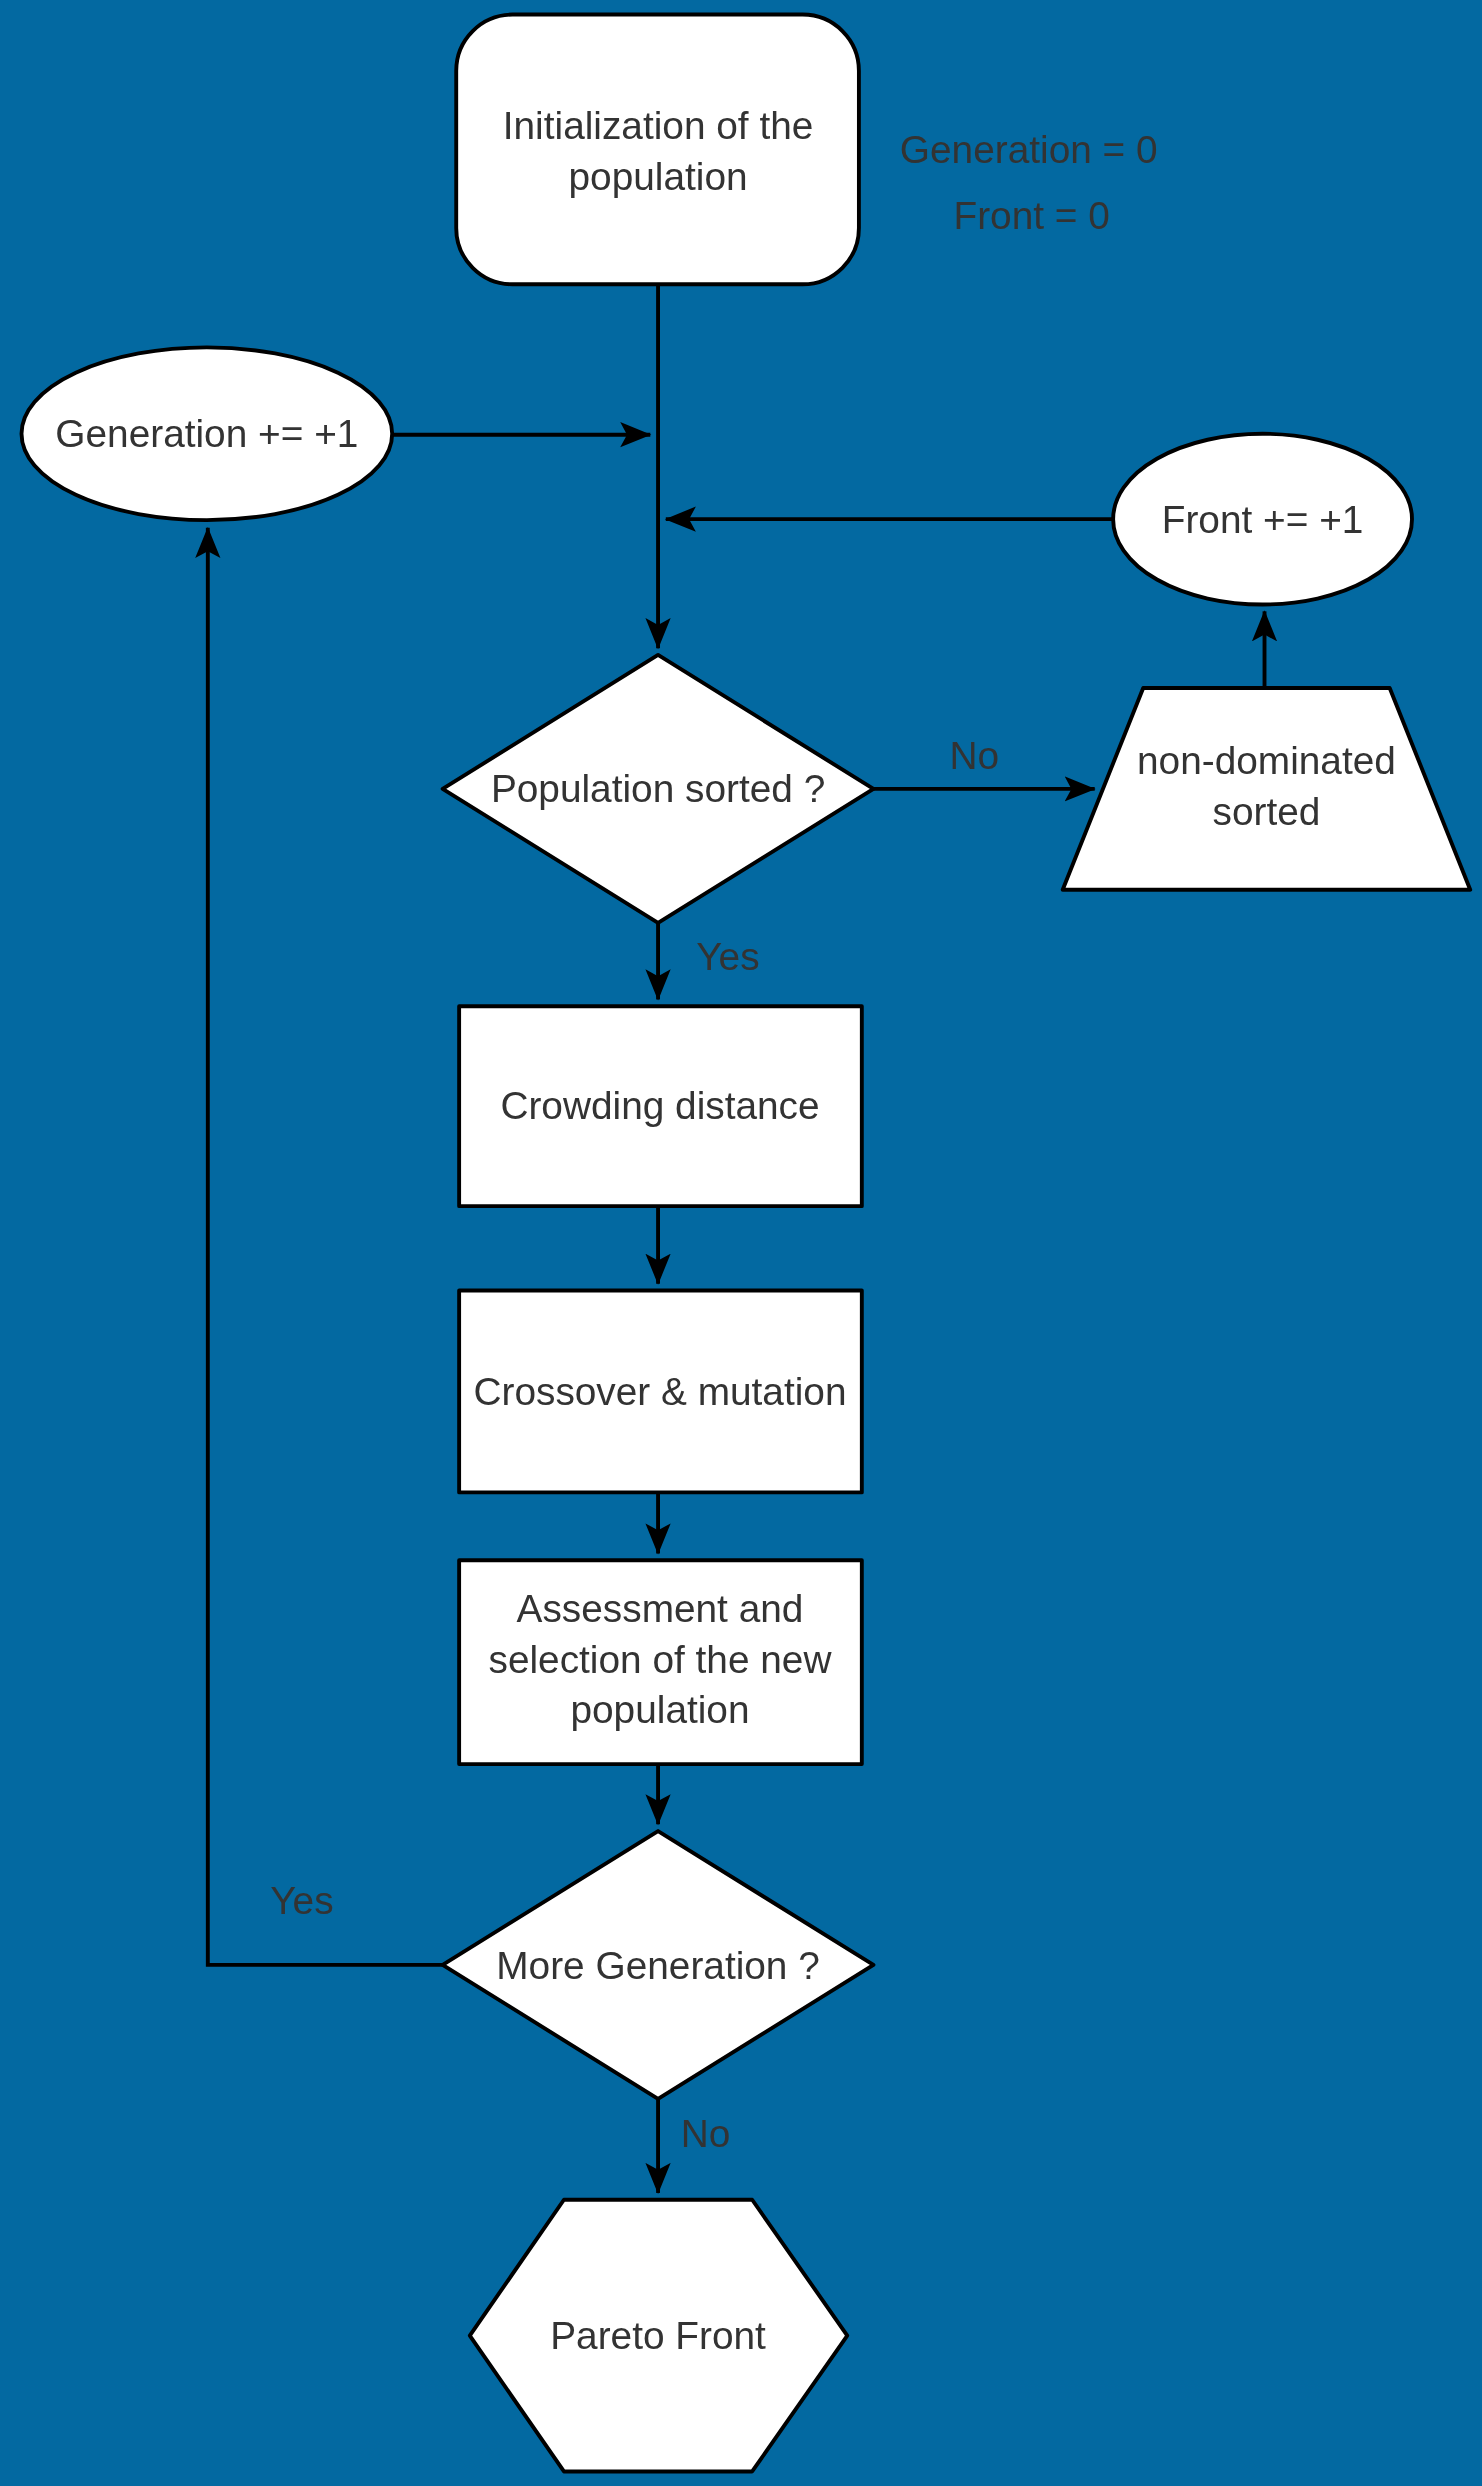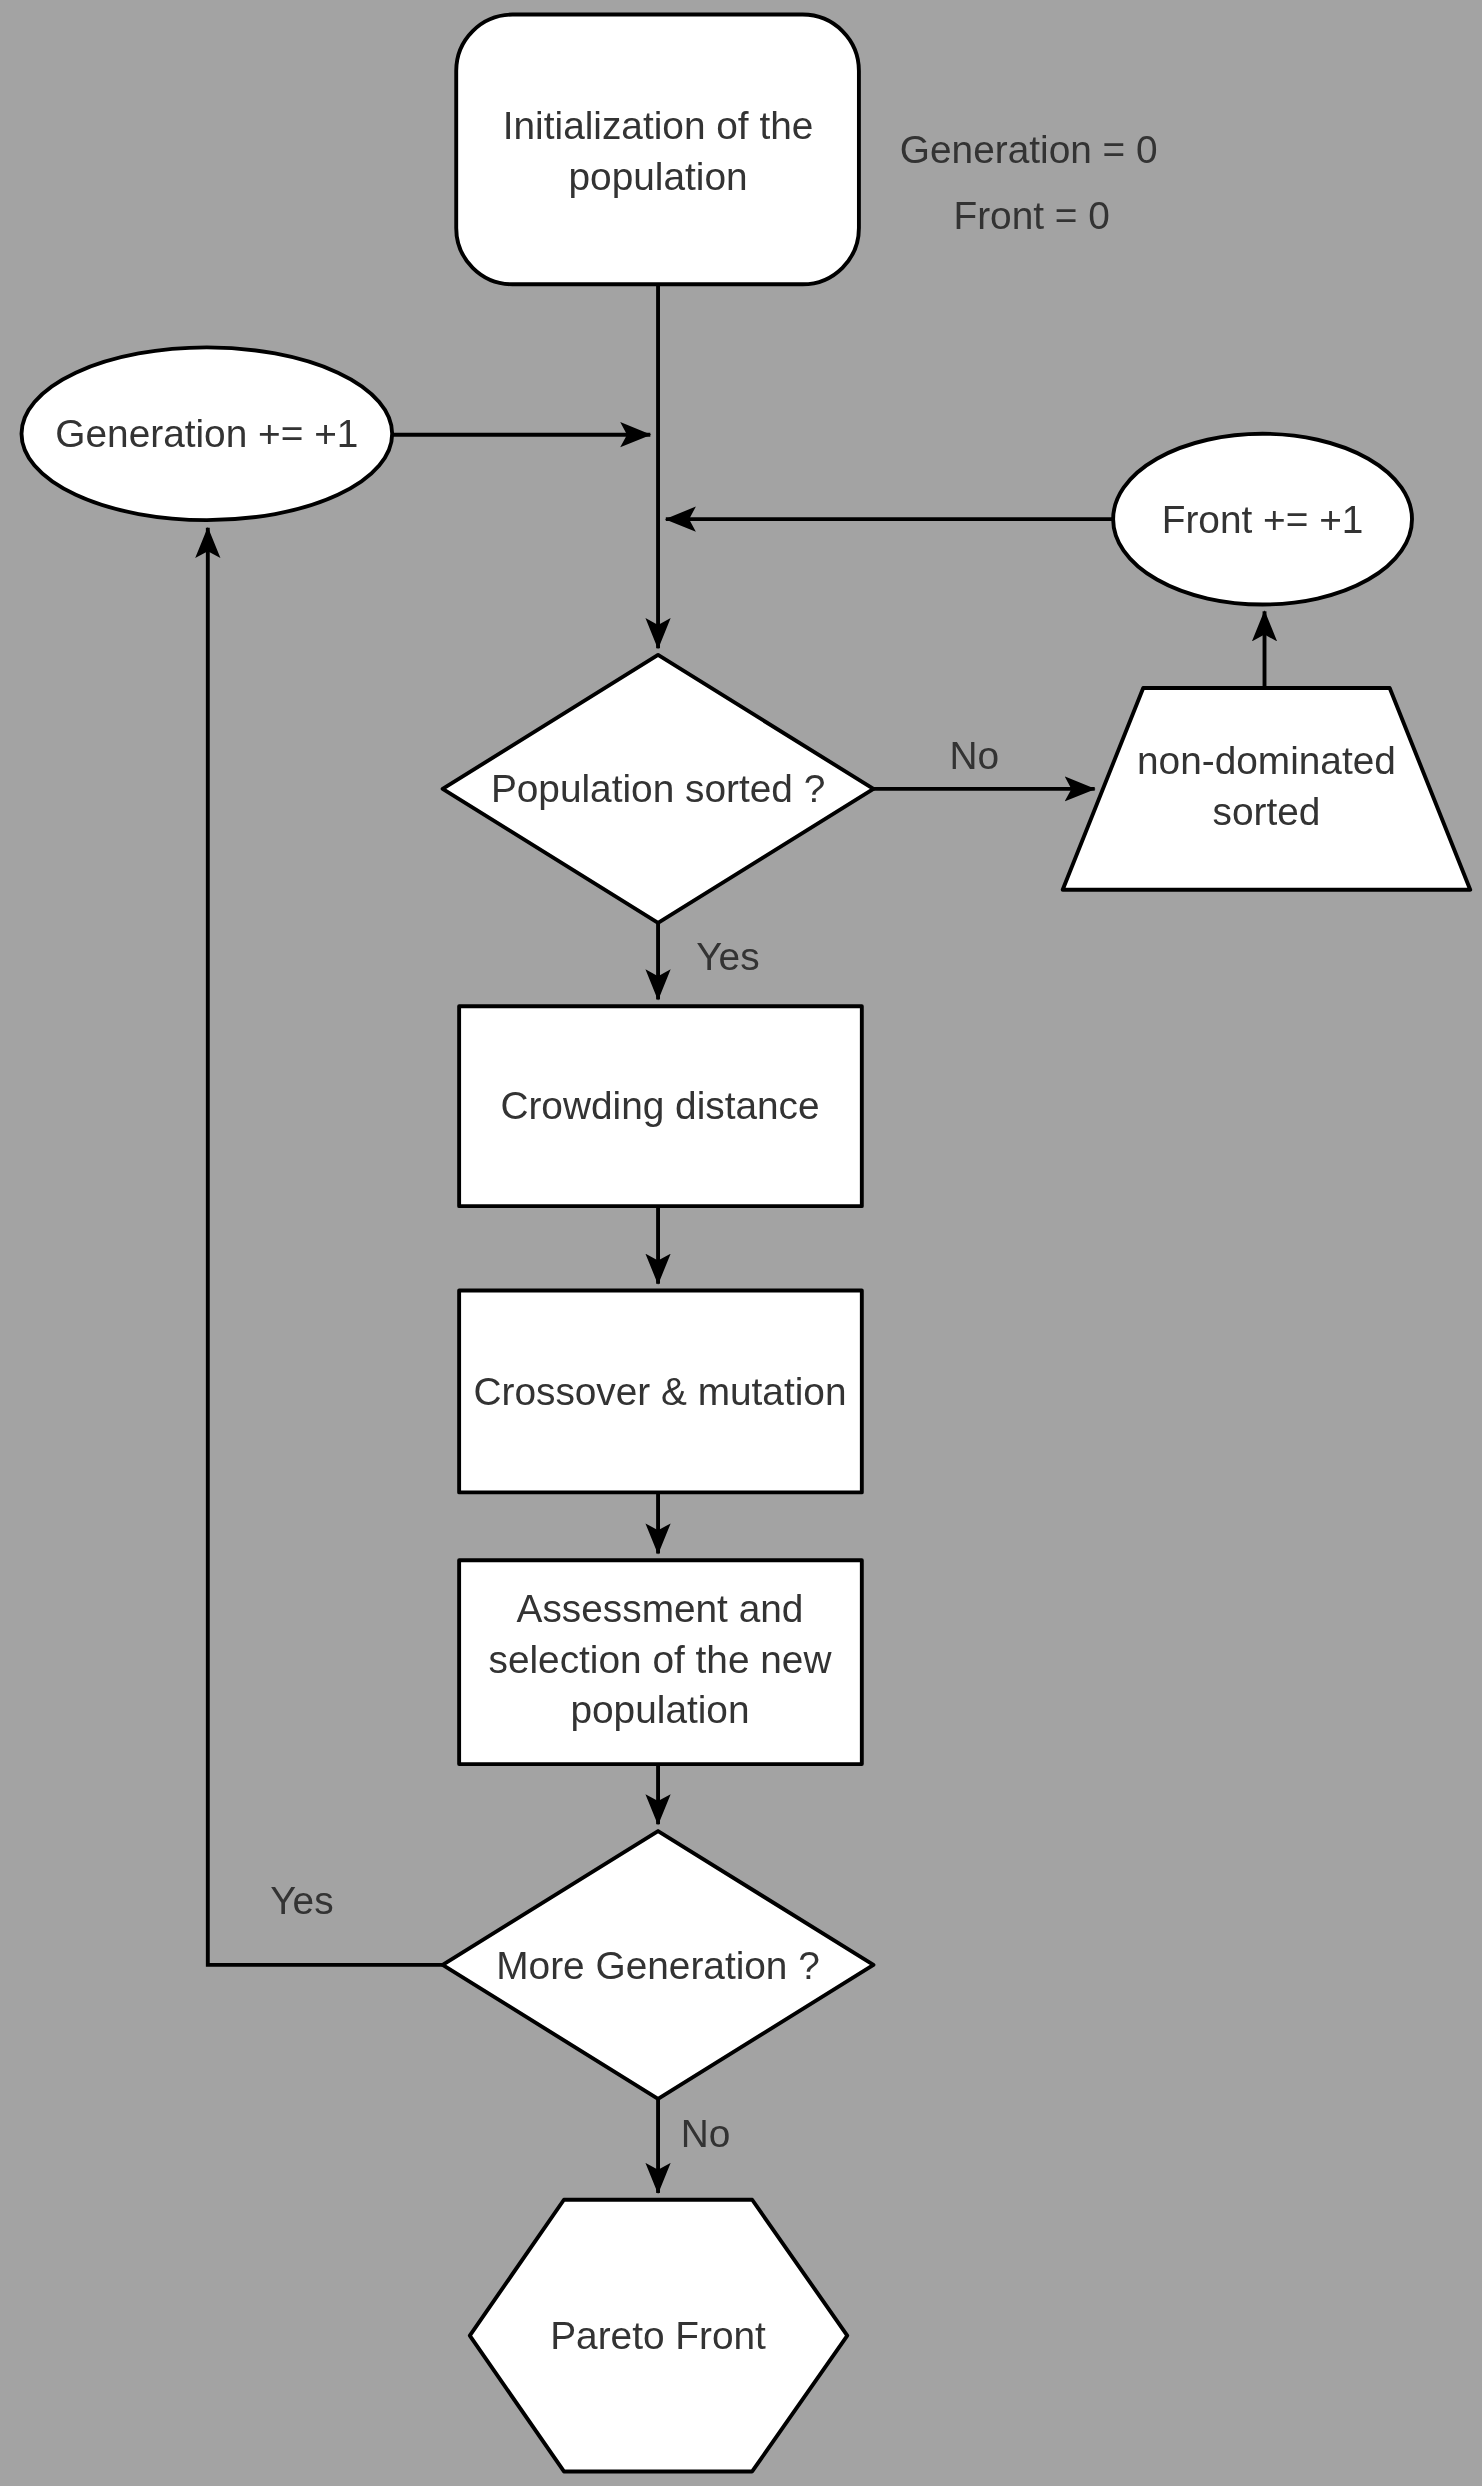--- a/index.html
+++ b/index.html
@@ -7,21 +7,21 @@
     padding: 0;
     background: #ffffff;
     width: 1483px;
     height: 2486px;
     overflow: hidden;
   }
   .canvas {
     position: relative;
     width: 1483px;
     height: 2486px;
-    background: #a3a3a3;
+    background: #0369a1;
     text-align: center;
   }
   svg { display: block; }
   .shape {
     fill: #ffffff;
     stroke: #000000;
     stroke-width: 4;
     stroke-linejoin: round;
   }
   .edge {

